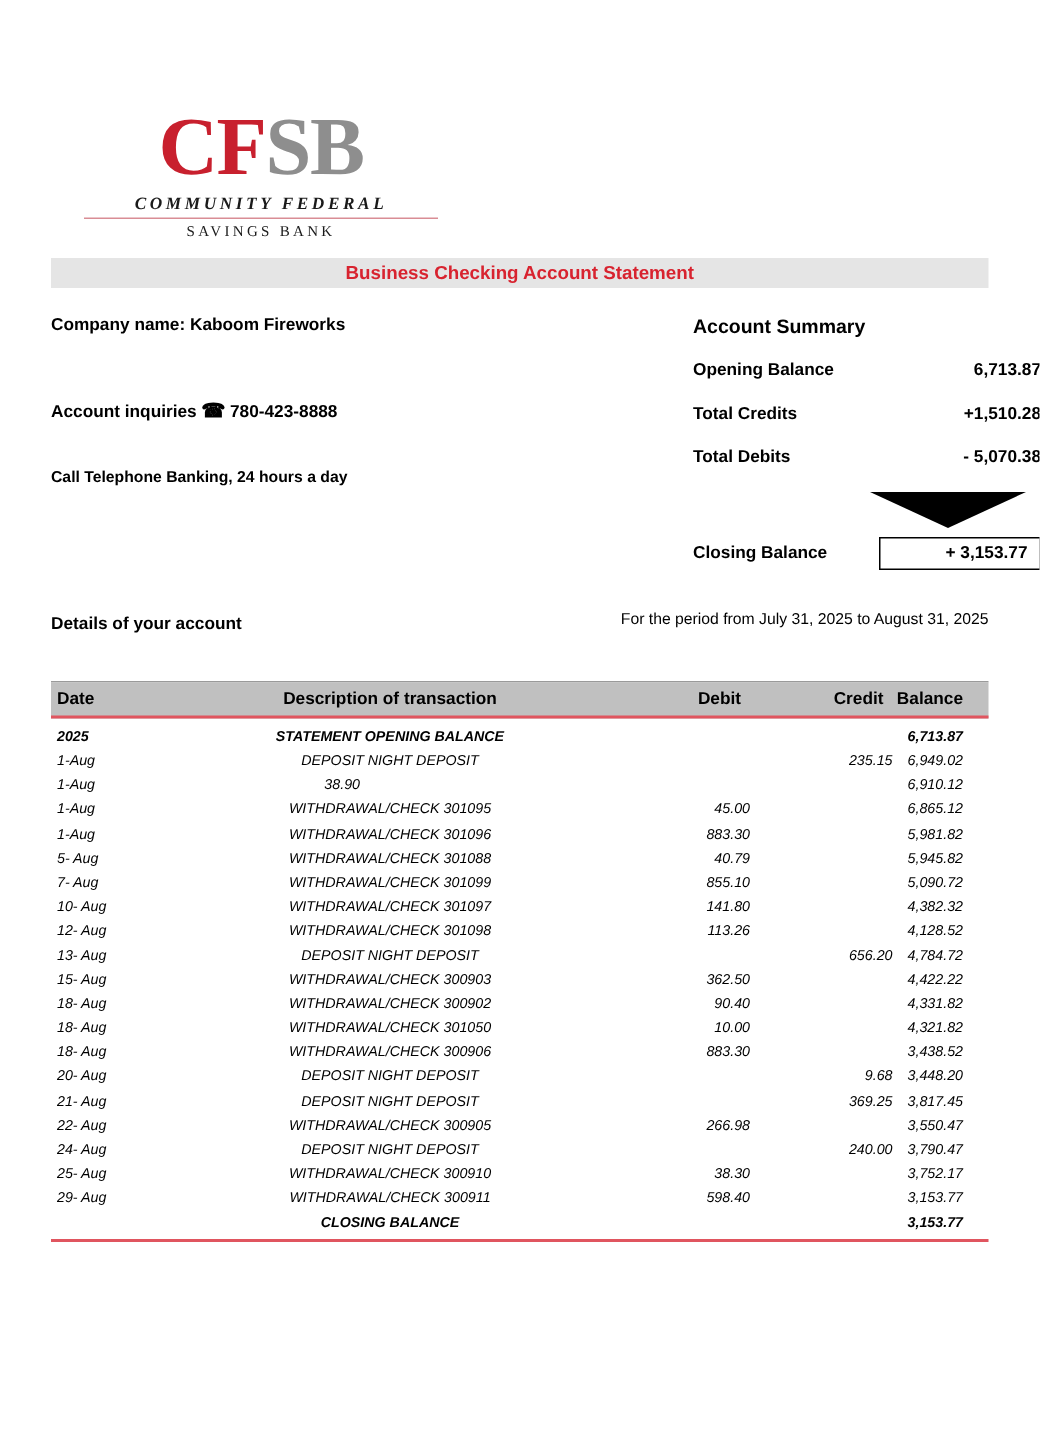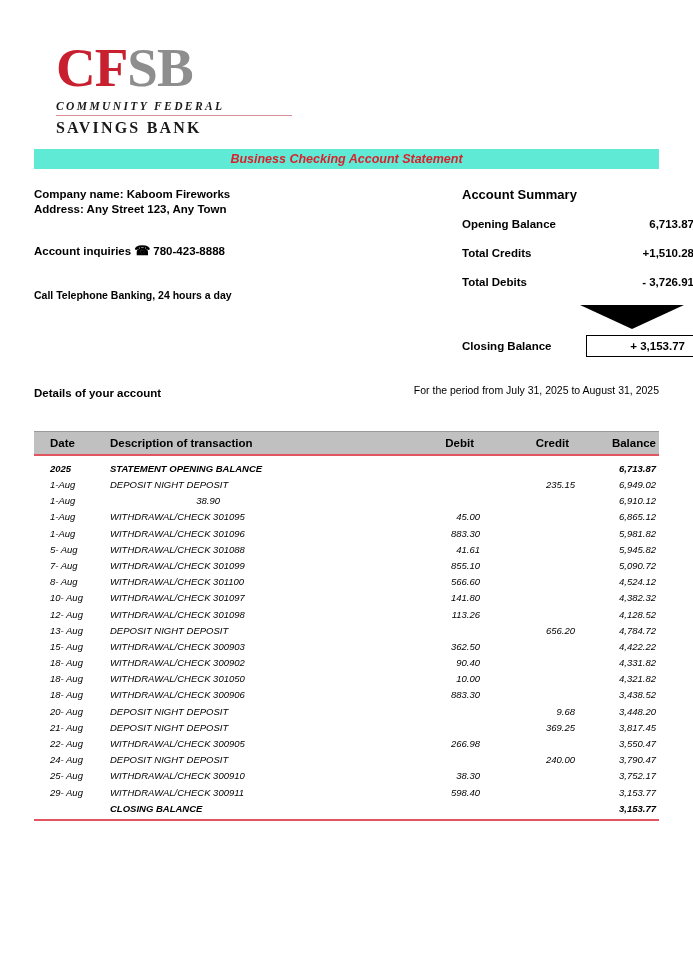--- a/index.html
+++ b/index.html
@@ -17,22 +17,24 @@
   .page {
     position: relative;
     width: 693px;
     height: 962px;
     padding: 0 34px;
   }
 
   
   .logo-block {
     padding-top: 42px;
+    text-align: center;
     width: 236px;
     margin-left: 22px;
+    margin-top: 30px;
   }
   .logo-main {
     font-family: "Liberation Serif", serif;
     font-size: 55px;
     font-weight: bold;
     line-height: 0.95;
     letter-spacing: -1px;
   }
   .logo-cf { color: #c8202e; }
   .logo-sb { color: #8e8e8e; }
@@ -45,37 +47,36 @@
     margin-top: 6px;
     font-style: italic;
   }
   .logo-rule {
     height: 1px;
     background: #d98d95;
     margin: 3px 0 3px 0;
   }
   .logo-sub2 {
     font-family: "Liberation Serif", serif;
-    font-size: 16px;
-    font-weight: bold;
+    font-size: 10px;
+    font-weight: normal;
     letter-spacing: 2.2px;
     color: #1a1a1a;
   }
 
   
   .banner {
     margin-top: 12px;
-    background: #5eead4;
+    background: #e5e5e5;
     height: 20px;
     line-height: 20px;
     text-align: center;
     font-size: 12.5px;
     font-weight: bold;
     color: #d8232f;
-    font-style: italic;
   }
 
   
   .info-wrap {
     position: relative;
     margin-top: 18px;
     height: 190px;
   }
   .cust-line {
     font-size: 11.5px;
@@ -181,25 +182,25 @@
   }
   .tbody { padding-top: 4px; font-style: italic; }
   .trow {
     display: flex;
     align-items: center;
     height: 16.2px;
     font-size: 9.5px;
   }
   .trow.bold { font-weight: bold; }
 
-  .c-date  { width: 76px; padding-left: 16px; }
-  .c-desc  { width: 260px; }
+  .c-date  { width: 96px; padding-left: 4px; }
+  .c-desc  { width: 260px; text-align: center; }
   .c-debit { width: 110px; text-align: right; }
   .c-credit{ width: 95px; text-align: right; }
-  .c-bal   { flex: 1; text-align: right; padding-right: 3px; }
+  .c-bal   { flex: 1; text-align: right; padding-right: 17px; }
 
   .thead .c-debit { padding-right: 6px; }
   .thead .c-credit { padding-right: 6px; }
 
   .table-end {
     border-bottom: 2px solid #e0555f;
     margin-top: 3px;
   }
 
   
@@ -238,42 +239,41 @@
     <div class="logo-main"><span class="logo-cf">CF</span><span class="logo-sb">SB</span></div>
     <div class="logo-sub1">COMMUNITY FEDERAL</div>
     <div class="logo-rule"></div>
     <div class="logo-sub2">SAVINGS BANK</div>
   </div>
 
   <div class="banner">Business Checking Account Statement</div>
 
   <div class="info-wrap">
     <div class="cust-line">Company name: Kaboom Fireworks</div>
-    <div class="cust-line">Address: Any Street 123, Any Town</div>
 
     <div class="cust-inquiries">
       <span>Account inquiries</span><span class="phone-glyph">☎</span><span>780-423-8888</span>
     </div>
 
     <div class="cust-call">Call Telephone Banking, 24 hours a day</div>
 
     <div class="summary">
       <div class="summary-title">Account Summary</div>
 
       <div class="summary-row">
         <span>Opening Balance</span>
         <span class="val">6,713.87</span>
       </div>
       <div class="summary-row">
         <span>Total Credits</span>
         <span class="val">+1,510.28</span>
       </div>
       <div class="summary-row">
         <span>Total Debits</span>
-        <span class="val">- 3,726.91</span>
+        <span class="val">- 5,070.38</span>
       </div>
 
       <div class="arrow-down"></div>
 
       <div class="closing-row">
         <span>Closing Balance</span>
         <span class="closing-box">+ 3,153.77</span>
       </div>
     </div>
   </div>
@@ -322,39 +322,32 @@
         <div class="trow">
           <span class="c-date">1-Aug</span>
           <span class="c-desc">WITHDRAWAL/CHECK 301096</span>
           <span class="c-debit">883.30</span>
           <span class="c-credit"></span>
           <span class="c-bal">5,981.82</span>
         </div>
         <div class="trow">
           <span class="c-date">5- Aug</span>
           <span class="c-desc">WITHDRAWAL/CHECK 301088</span>
-          <span class="c-debit">41.61</span>
+          <span class="c-debit">40.79</span>
           <span class="c-credit"></span>
           <span class="c-bal">5,945.82</span>
         </div>
         <div class="trow">
           <span class="c-date">7- Aug</span>
           <span class="c-desc">WITHDRAWAL/CHECK 301099</span>
           <span class="c-debit">855.10</span>
           <span class="c-credit"></span>
           <span class="c-bal">5,090.72</span>
         </div>
         <div class="trow">
-          <span class="c-date">8- Aug</span>
-          <span class="c-desc">WITHDRAWAL/CHECK 301100</span>
-          <span class="c-debit">566.60</span>
-          <span class="c-credit"></span>
-          <span class="c-bal">4,524.12</span>
-        </div>
-        <div class="trow">
           <span class="c-date">10- Aug</span>
           <span class="c-desc">WITHDRAWAL/CHECK 301097</span>
           <span class="c-debit">141.80</span>
           <span class="c-credit"></span>
           <span class="c-bal">4,382.32</span>
         </div>
         <div class="trow">
           <span class="c-date">12- Aug</span>
           <span class="c-desc">WITHDRAWAL/CHECK 301098</span>
           <span class="c-debit">113.26</span>

